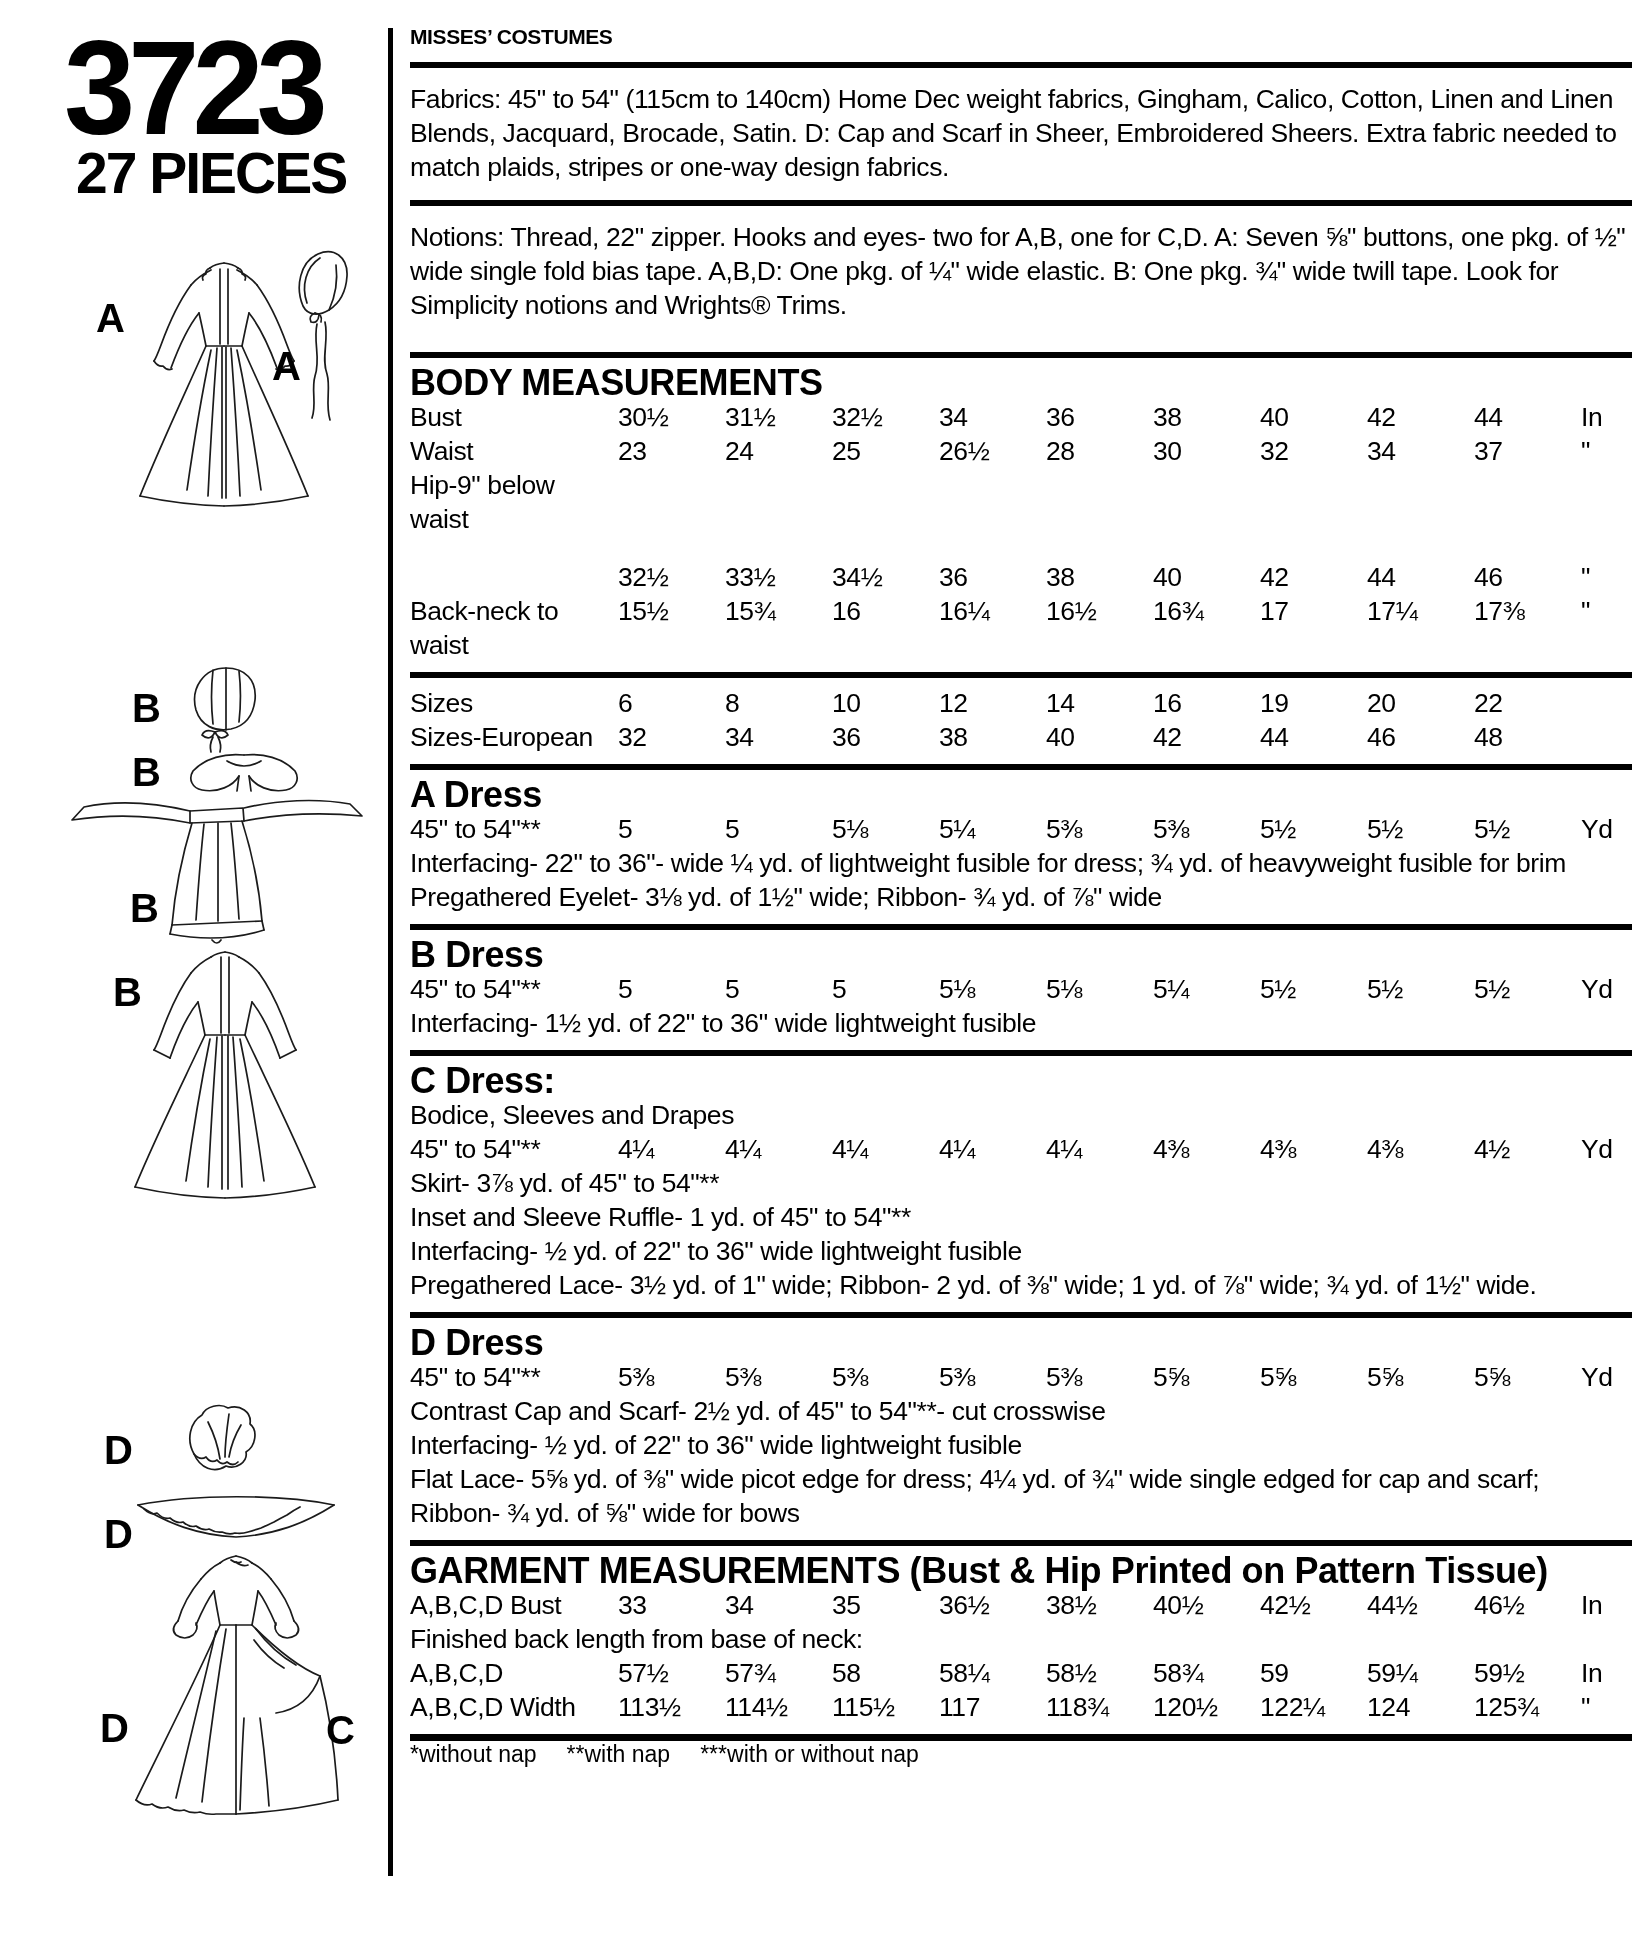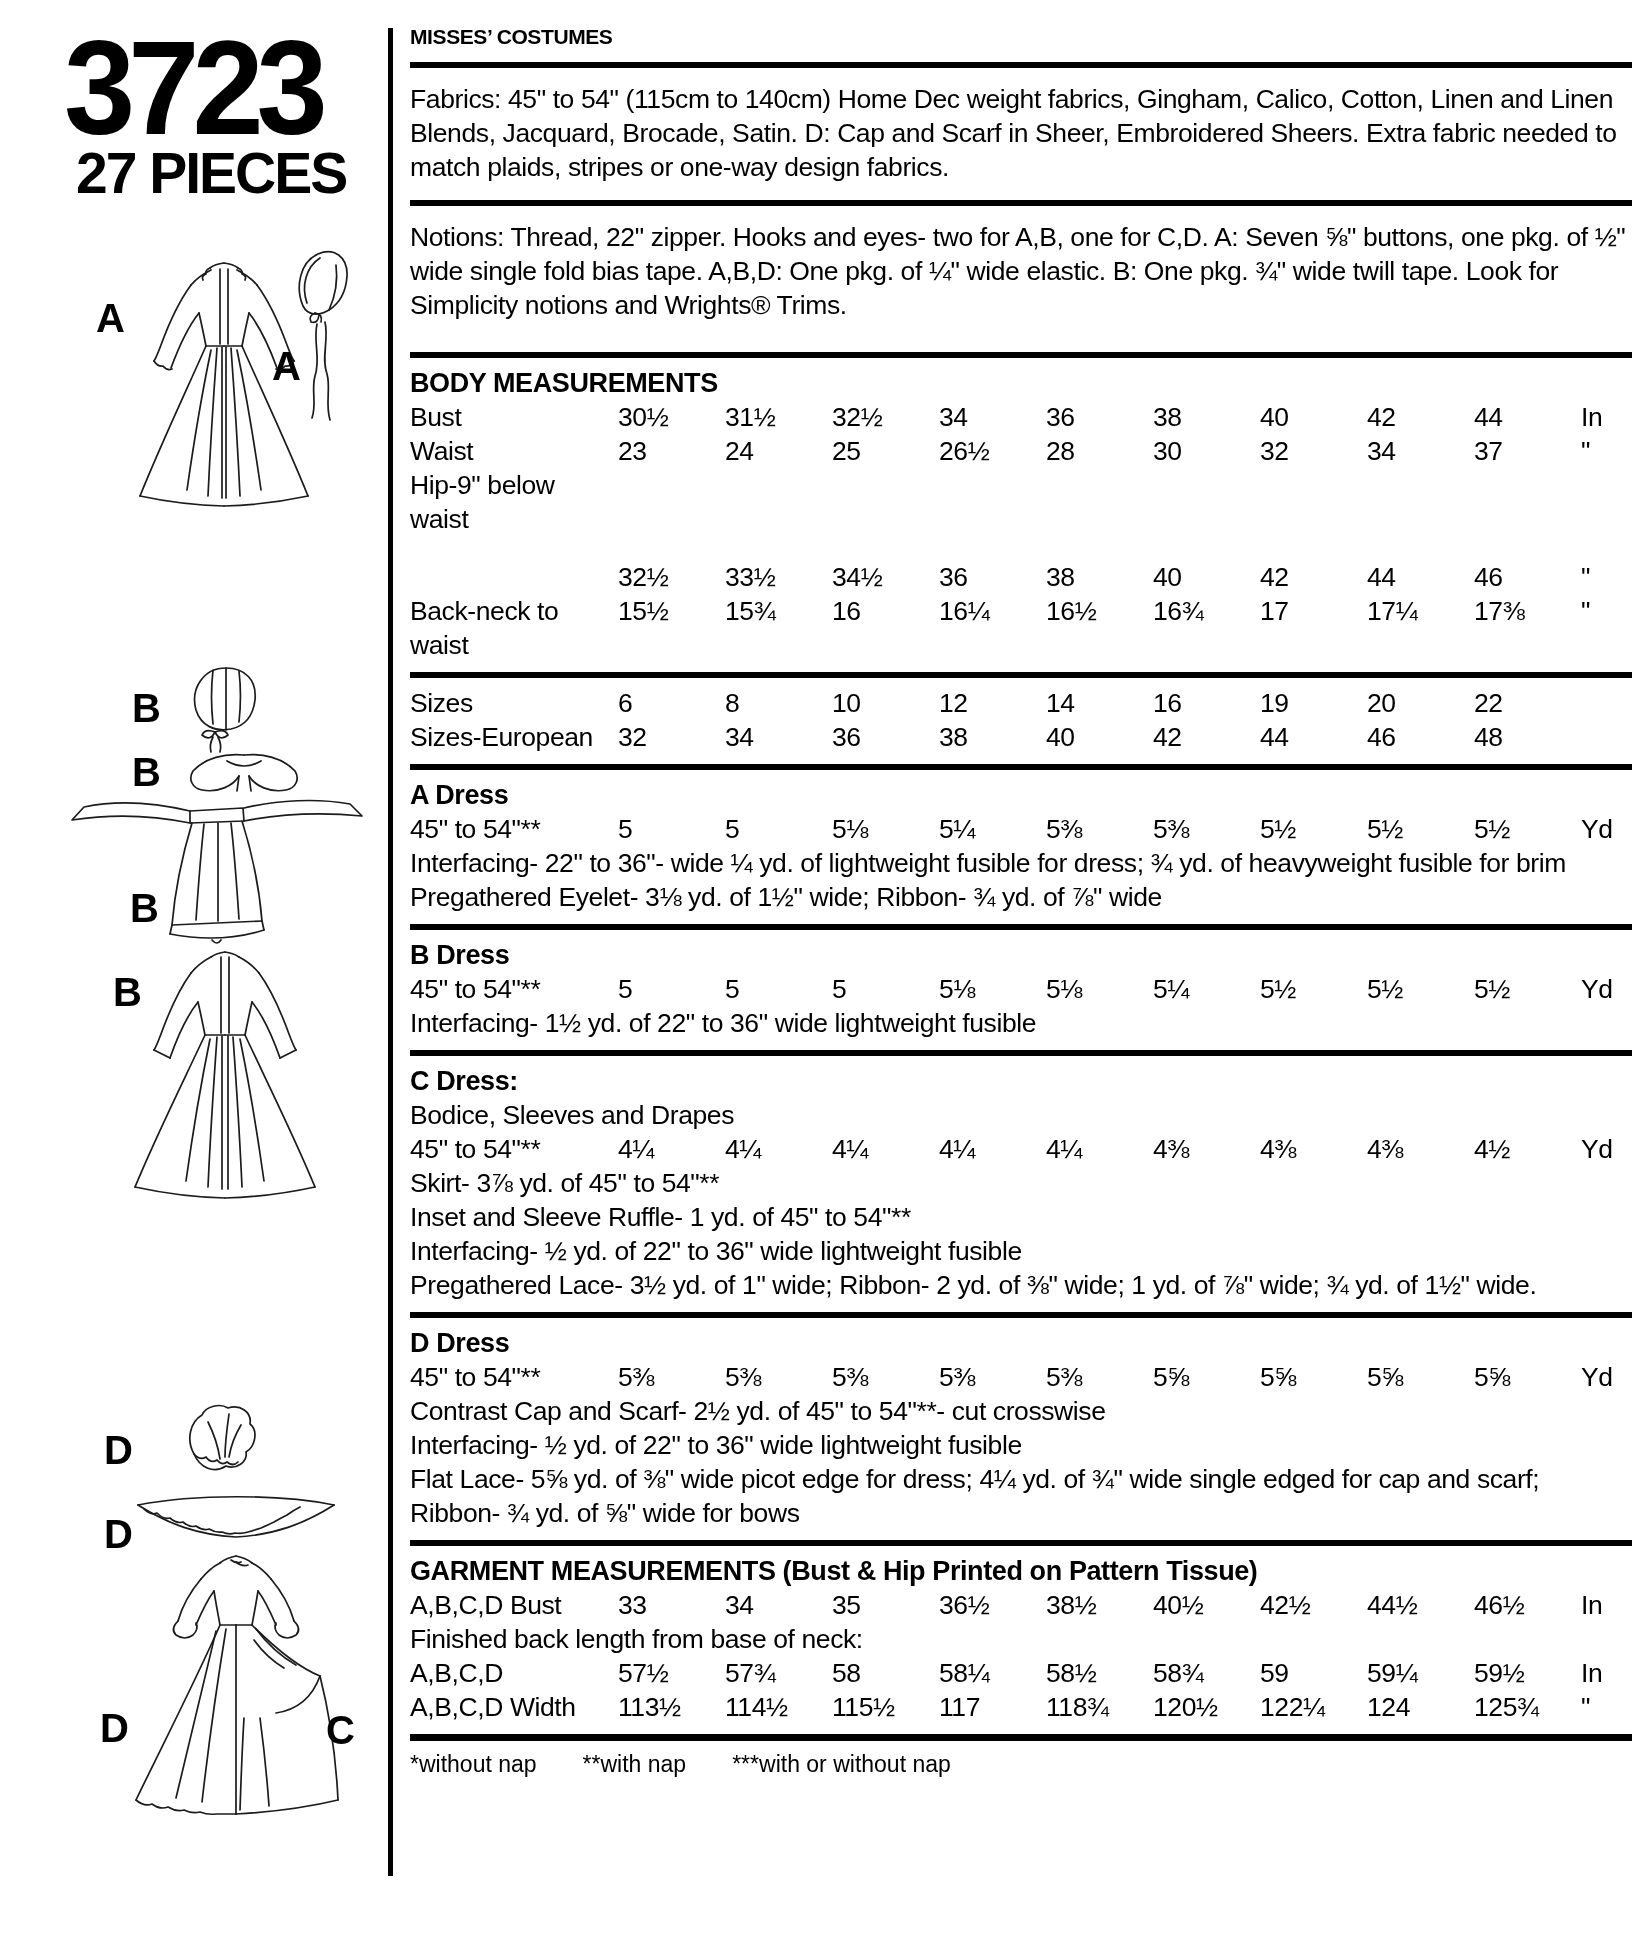--- a/index.html
+++ b/index.html
@@ -17,26 +17,26 @@
   .illo path{stroke:#1b1b1b;fill:none;stroke-width:1.7;stroke-linecap:round;stroke-linejoin:round}
   .divider{position:absolute;left:388px;top:28px;width:5px;height:1848px;background:#000}
   
   .right-col{position:absolute;left:410px;top:20px;width:1222px}
   h1.title{font-size:21px;font-weight:700;letter-spacing:-0.4px;line-height:34px;
            padding-bottom:8px;border-bottom:6px solid #000}
   .para{font-size:26.5px;line-height:34px;letter-spacing:-0.4px;padding:14px 0 16px}
   .para.rule-bottom{border-bottom:6px solid #000}
   .para.last{padding-bottom:30px}
   .msec{border-top:6px solid #000;padding:8px 0 10px}
-  .heading{font-size:27px;font-weight:700;line-height:34px;letter-spacing:-0.4px}
+  .heading{font-size:36px;font-weight:700;line-height:34px;letter-spacing:-0.4px}
   .textline{font-size:26.5px;line-height:34px;letter-spacing:-0.4px}
   .spacer{height:24px}
   .mrow{display:grid;grid-template-columns:208px repeat(9,107px) auto;
         font-size:26.5px;line-height:34px;letter-spacing:-0.4px}
-  .footnote{border-top:7px solid #000;padding-top:10px;font-size:23px;display:flex;gap:46px}
+  .footnote{border-top:7px solid #000;padding-top:0;font-size:23px;display:flex;gap:30px}
 </style>
 </head>
 <body>
 
 <div>
 
   <aside class="left-col">
     <div class="pattern-number">3723</div>
     <div class="pieces">27 PIECES</div>
 

